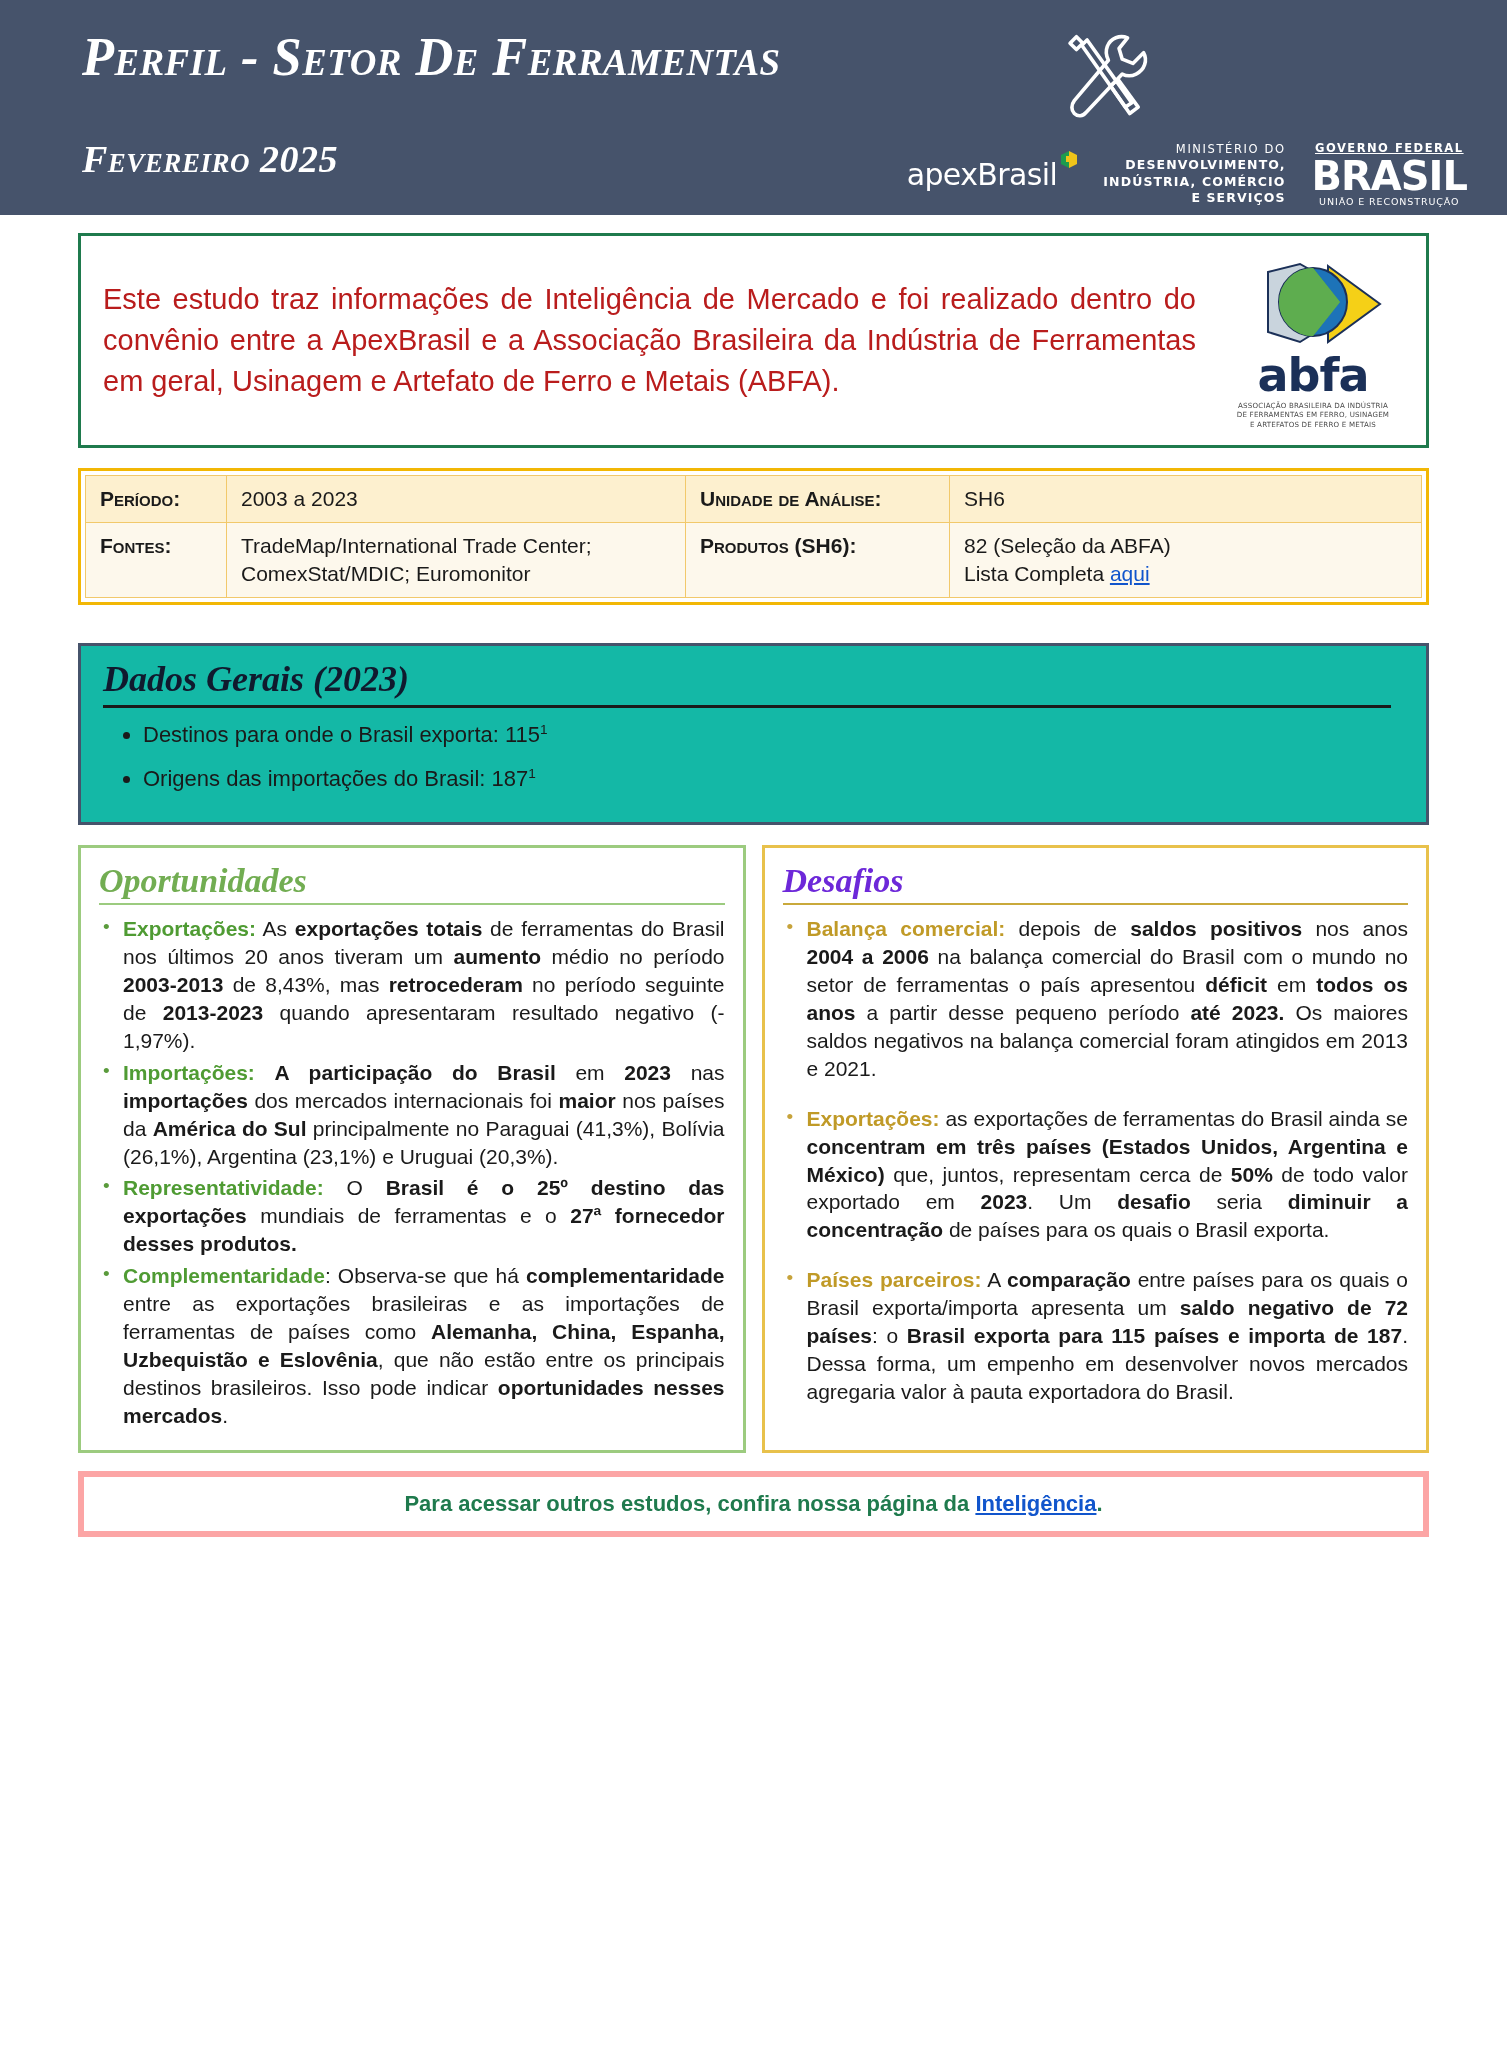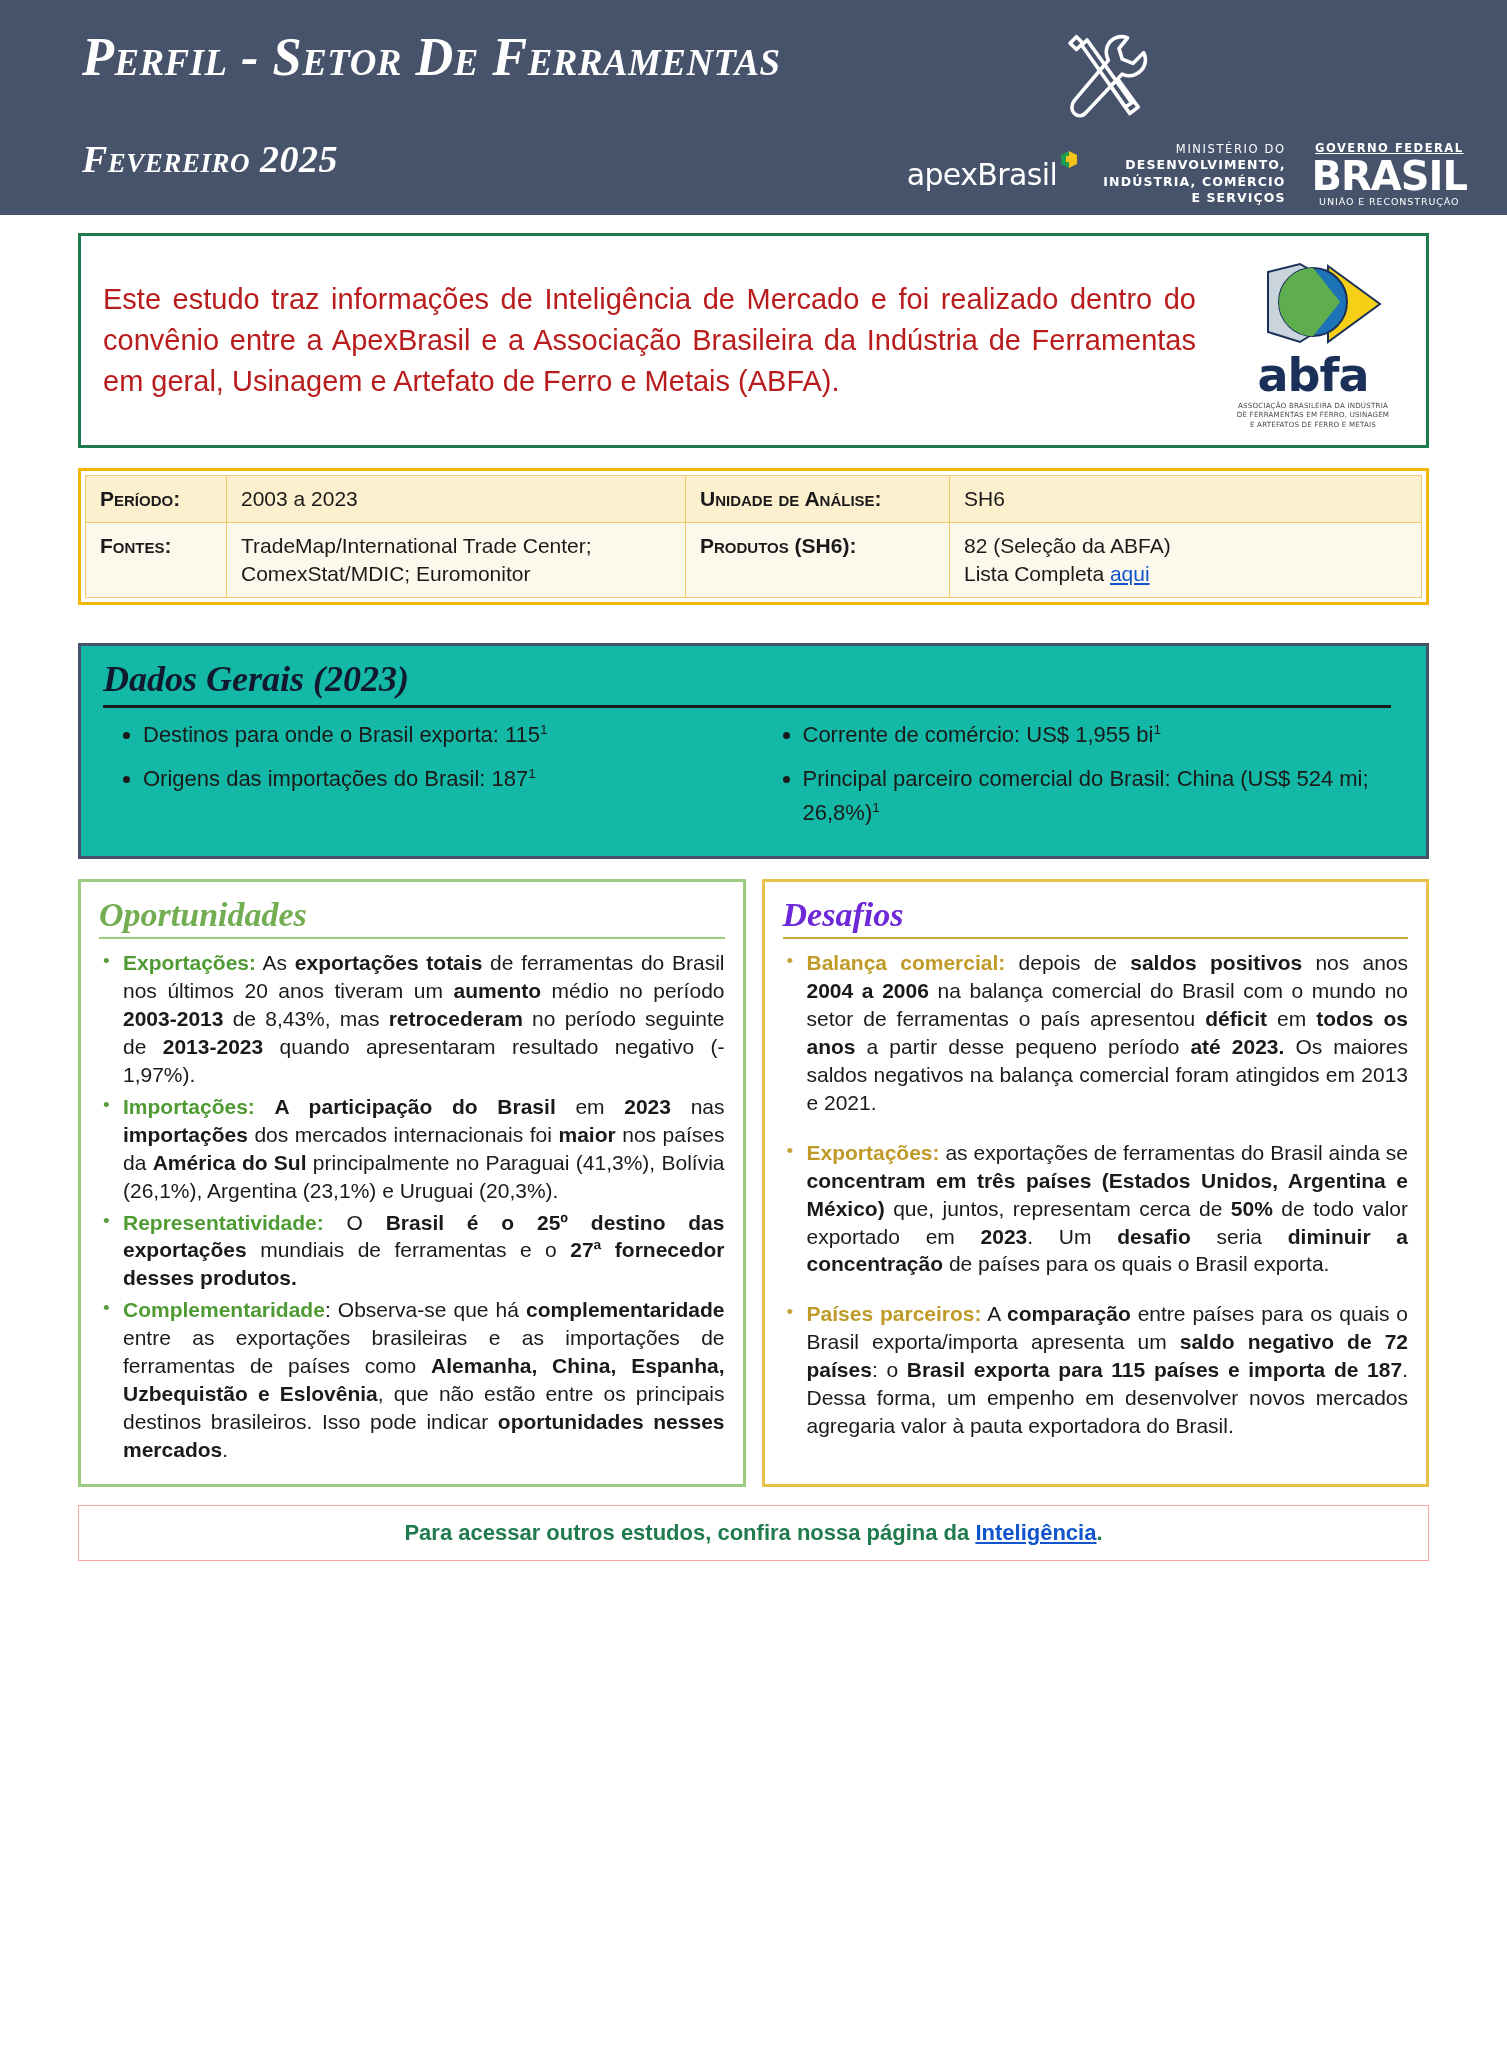--- a/index.html
+++ b/index.html
@@ -286,21 +286,21 @@
   }
   .panel-op li::before { color: #5a9b3c; }
   .panel-de li::before { color: #c7a33b; }
   .panel-de li { margin-bottom: 22px; }
   .lead-op { color: #4f9b33; font-weight: bold; }
   .lead-de { color: #c09a27; font-weight: bold; }
 
   
   .footer-box {
     margin-top: 18px;
-    border: 1px solid #fca5a5;
+    border: 6px solid #fca5a5;
     background: #ffffff;
     text-align: center;
     padding: 14px 10px;
     box-sizing: border-box;
   }
   .footer-text {
     color: #1f7a4d;
     font-weight: bold;
     font-size: 22px;
   }
@@ -397,26 +397,20 @@
   <div class="dados-box">
     <div class="dados-title">Dados Gerais (2023)</div>
     <div class="dados-rule"></div>
     <div class="dados-cols">
       <div class="dados-col left">
         <ul class="dados-list">
           <li><span>Destinos para onde o Brasil exporta: 115</span><sup>1</sup></li>
           <li><span>Origens das importações do Brasil: 187</span><sup>1</sup></li>
         </ul>
       </div>
-      <div class="dados-col right">
-        <ul class="dados-list">
-          <li><span>Corrente de comércio: US$ 1,955 bi</span><sup>1</sup></li>
-          <li><span>Principal parceiro comercial do Brasil: China (US$ 524 mi; 26,8%)</span><sup>1</sup></li>
-        </ul>
-      </div>
     </div>
   </div>
 
   <div class="panels">
 
     <div class="panel panel-op">
       <div class="panel-title">Oportunidades</div>
       <div class="panel-rule"></div>
       <ul>
         <li><span class="lead-op">Exportações:</span><span> As <b>exportações totais</b> de ferramentas do Brasil nos últimos 20 anos tiveram um <b>aumento</b> médio no período <b>2003-2013</b> de 8,43%, mas <b>retrocederam</b> no período seguinte de <b>2013-2023</b> quando apresentaram resultado negativo (- 1,97%).</span></li>

